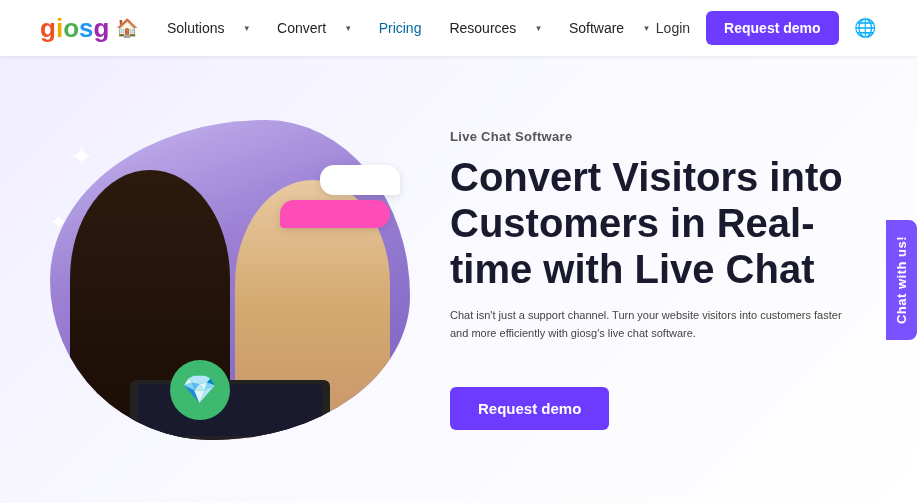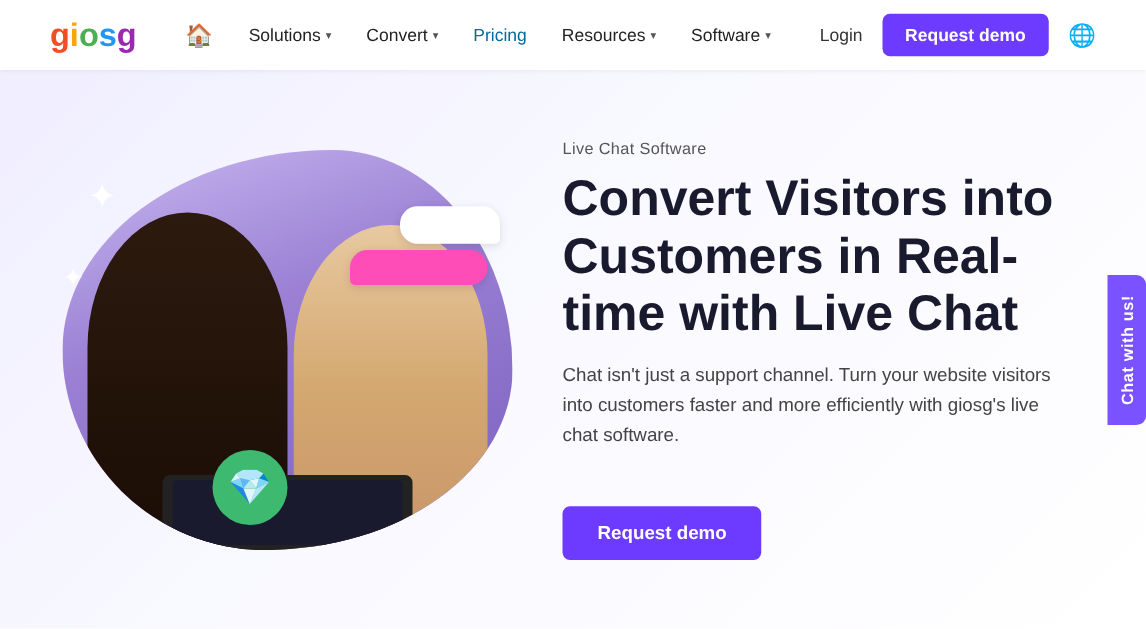--- a/index.html
+++ b/index.html
@@ -13,21 +13,21 @@
     }
     .nav-logo { display: flex; align-items: center; }
     .logo-text { font-size: 26px; font-weight: 800; }
     .logo-g1 { color: #f04e23; }
     .logo-i  { color: #f7a800; }
     .logo-o  { color: #4caf50; }
     .logo-s  { color: #2196f3; }
     .logo-g2 { color: #9c27b0; }
 
     .nav-links { display: flex; align-items: center; gap: 28px; }
-    .nav-link { font-size: 14px; color: #222; text-decoration: none; cursor: pointer; display: flex; align-items: center; gap: 4px; }
+    .nav-link { font-size: 14px; color: #222; text-decoration: none; cursor: pointer; display: flex; align-items: center; gap: 20px; }
     .nav-pricing { color: #0369a1; font-size: 14px; cursor: pointer; }
     .chevron { font-size: 9px; color: #555; }
 
     .nav-right { display: flex; align-items: center; gap: 16px; }
     .login-btn { font-size: 14px; color: #333; cursor: pointer; background: none; border: none; text-align: right; }
     .demo-btn {
       background: #6c3bff; color: #fff; border: none; border-radius: 6px;
       padding: 9px 18px; font-size: 14px; font-weight: 600; cursor: pointer;
     }
     .globe-icon { font-size: 18px; color: #333; cursor: pointer; }
@@ -109,29 +109,29 @@
     
     .sparkle {
       position: absolute; color: #fff; font-size: 22px; font-weight: 300;
     }
     .sparkle-1 { top: 30px; left: 30px; font-size: 28px; }
     .sparkle-2 { top: 100px; left: 10px; font-size: 20px; }
 
     
     .hero-text { flex: 1; }
     .hero-label {
-      font-size: 13px; color: #555; font-weight: 400; margin-bottom: 10px;
+      font-size: 13px; color: #555; font-weight: 700; margin-bottom: 10px;
       letter-spacing: 0.3px;
     }
     .hero-title {
       font-size: 40px; font-weight: 800; line-height: 1.15;
       color: #1a1a2e; margin-bottom: 15px;
     }
     .hero-description {
-      font-size: 15px; color: #444; line-height: 1.6;
+      font-size: 11px; color: #444; line-height: 1.6;
       max-width: 400px; margin-bottom: 44px;
     }
     .hero-cta {
       background: #6c3bff; color: #fff; border: none; border-radius: 6px;
       padding: 13px 28px; font-size: 15px; font-weight: 600; cursor: pointer;
     }
     .chat-sidebar-wrapper {
       position: absolute; right: 0; top: 50%; transform: translateY(-50%);
       display: flex; align-items: center;
     }

